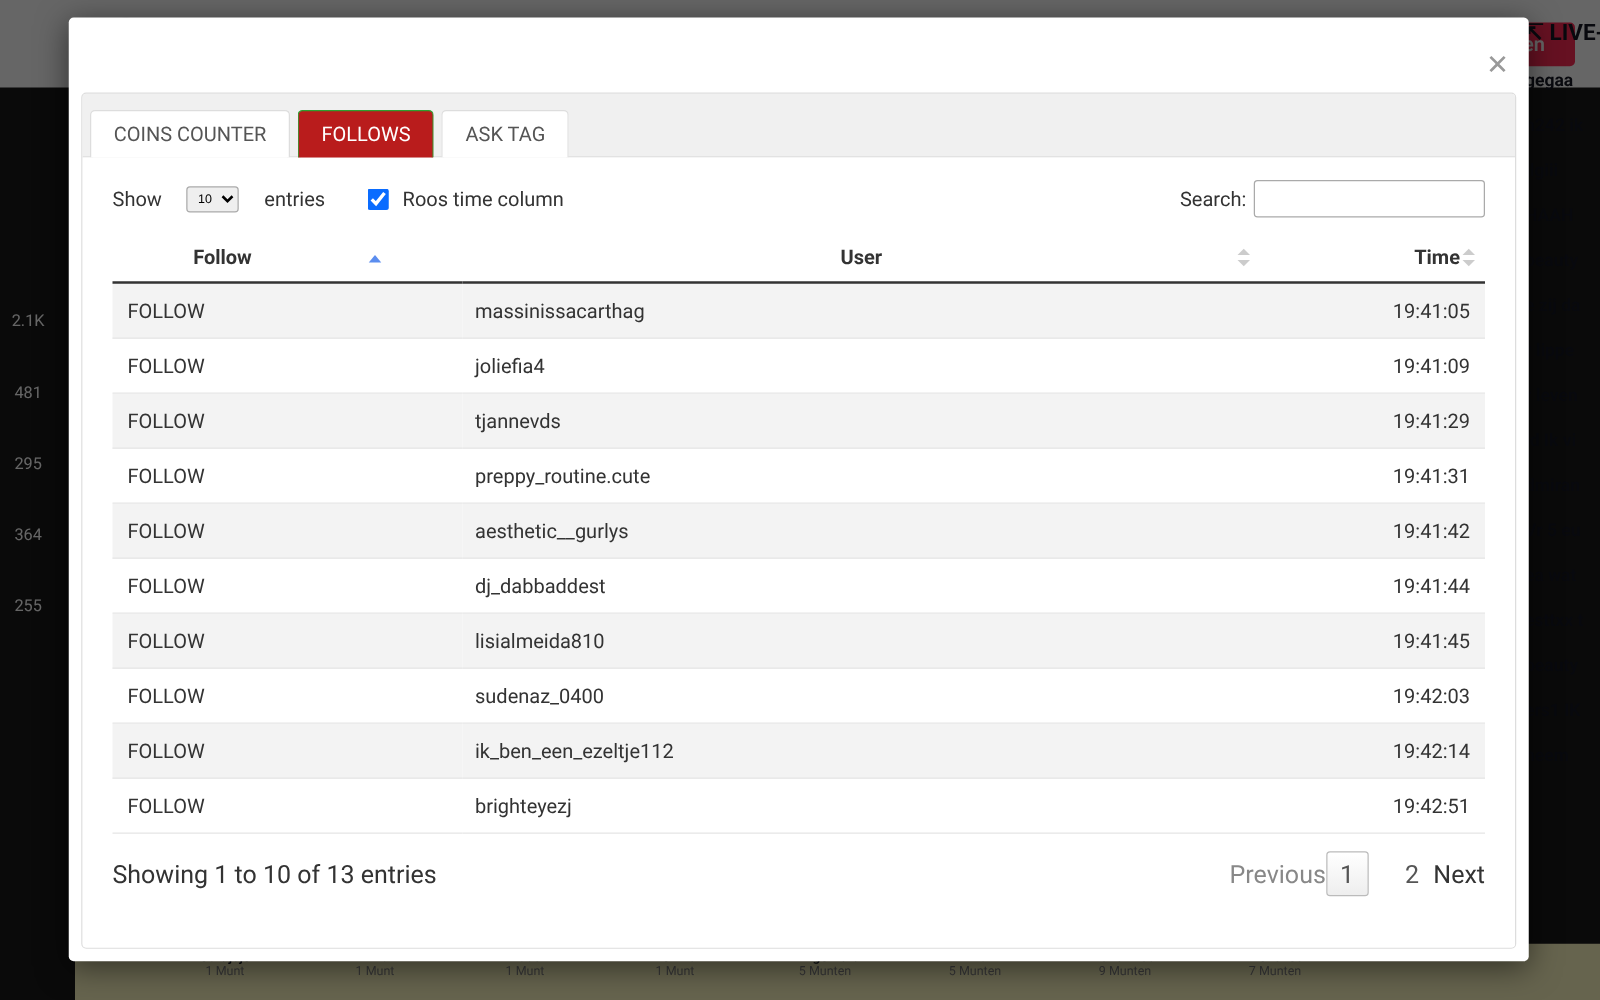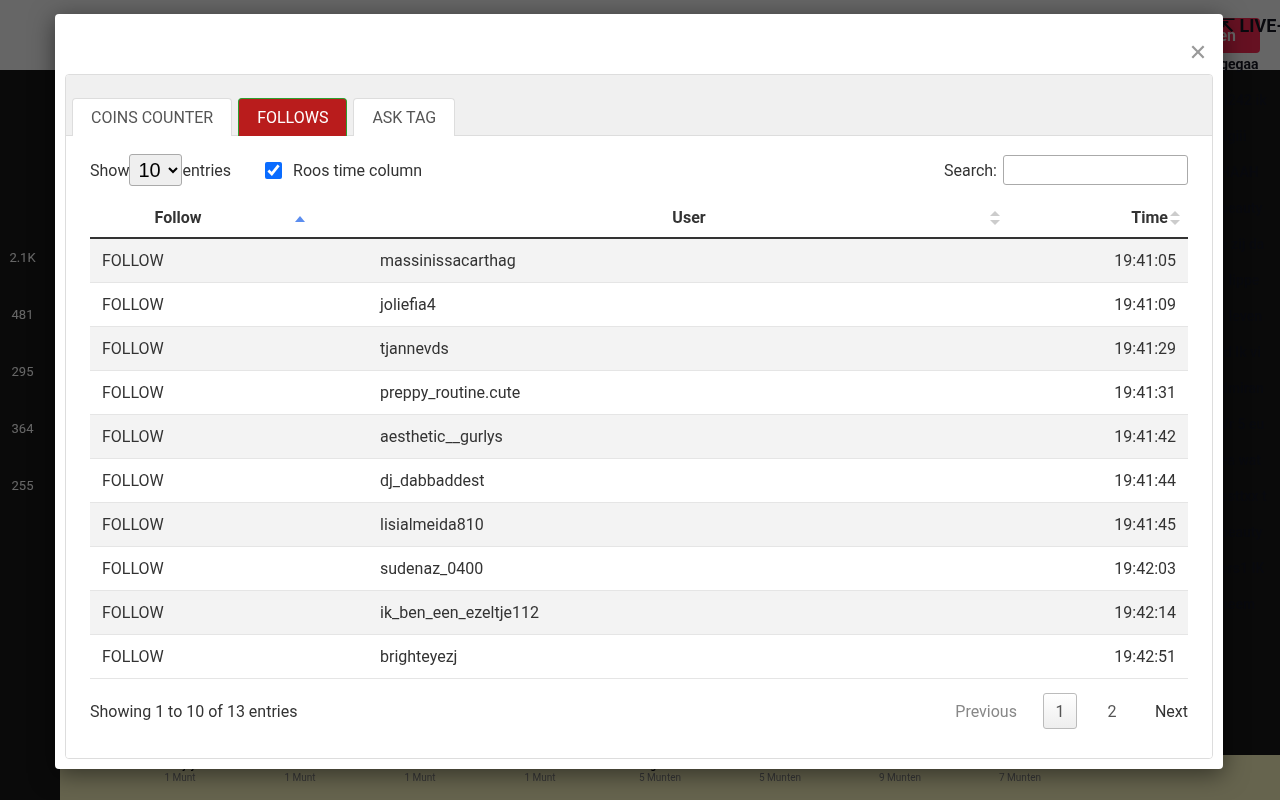--- a/index.html
+++ b/index.html
@@ -103,21 +103,21 @@
   .modal-inner {
     position: absolute;
     top: 60px; left: 10px; right: 10px; bottom: 10px;
     border: 1px solid #ddd;
     border-radius: 4px;
     overflow: hidden;
   }
   .tabbar {
     background: #f0f0f0;
     border-bottom: 1px solid #ddd;
-    padding: 22px 6px 0 6px;
+    padding: 12px 6px 0 6px;
     display: flex;
     gap: 6px;
   }
   .tab {
     padding: 9px 18px;
     font-size: 16px;
     color: #555;
     background: #fff;
     border: 1px solid #ddd;
     border-bottom: none;
@@ -138,23 +138,23 @@
     display: flex;
     flex-direction: column;
   }
   .controls-row {
     display: flex;
     align-items: center;
     font-size: 16px;
     color: #333;
     margin-bottom: 12px;
   }
-  .showentries { display: flex; align-items: center; gap: 0; }
+  .showentries { display: flex; align-items: center; gap: 20px; }
   .showentries select {
-    font-size: 20px;
+    font-size: 10px;
     padding: 3px 4px;
     border: 1px solid #aaa;
     border-radius: 3px;
   }
   .showtime { display: flex; align-items: center; gap: 8px; margin-left: 30px; }
   .showtime input[type="checkbox"] {
     width: 17px; height: 17px;
     accent-color: #0a6cff;
   }
   .searchbox { margin-left: auto; display: flex; align-items: center; gap: 6px; }
@@ -223,28 +223,27 @@
     border-bottom: 1px solid #e5e5e5;
   }
   table.data tbody tr:nth-child(odd) { background: #f3f3f3; }
   table.data tbody td.fcol { padding-left: 12px; }
   table.data tbody td.tcol { text-align: right; padding-right: 12px; }
 
   .table-footer {
     display: flex;
     align-items: center;
     margin-top: 14px;
-    font-size: 16px;
+    font-size: 20px;
     color: #333;
   }
   .paginator {
     margin-left: auto;
     display: flex;
     align-items: center;
-    gap: 26px;
   }
   .page-btn {
     color: #888;
     cursor: pointer;
   }
   .page-num {
     min-width: 34px;
     height: 36px;
     display: flex;
     align-items: center;

